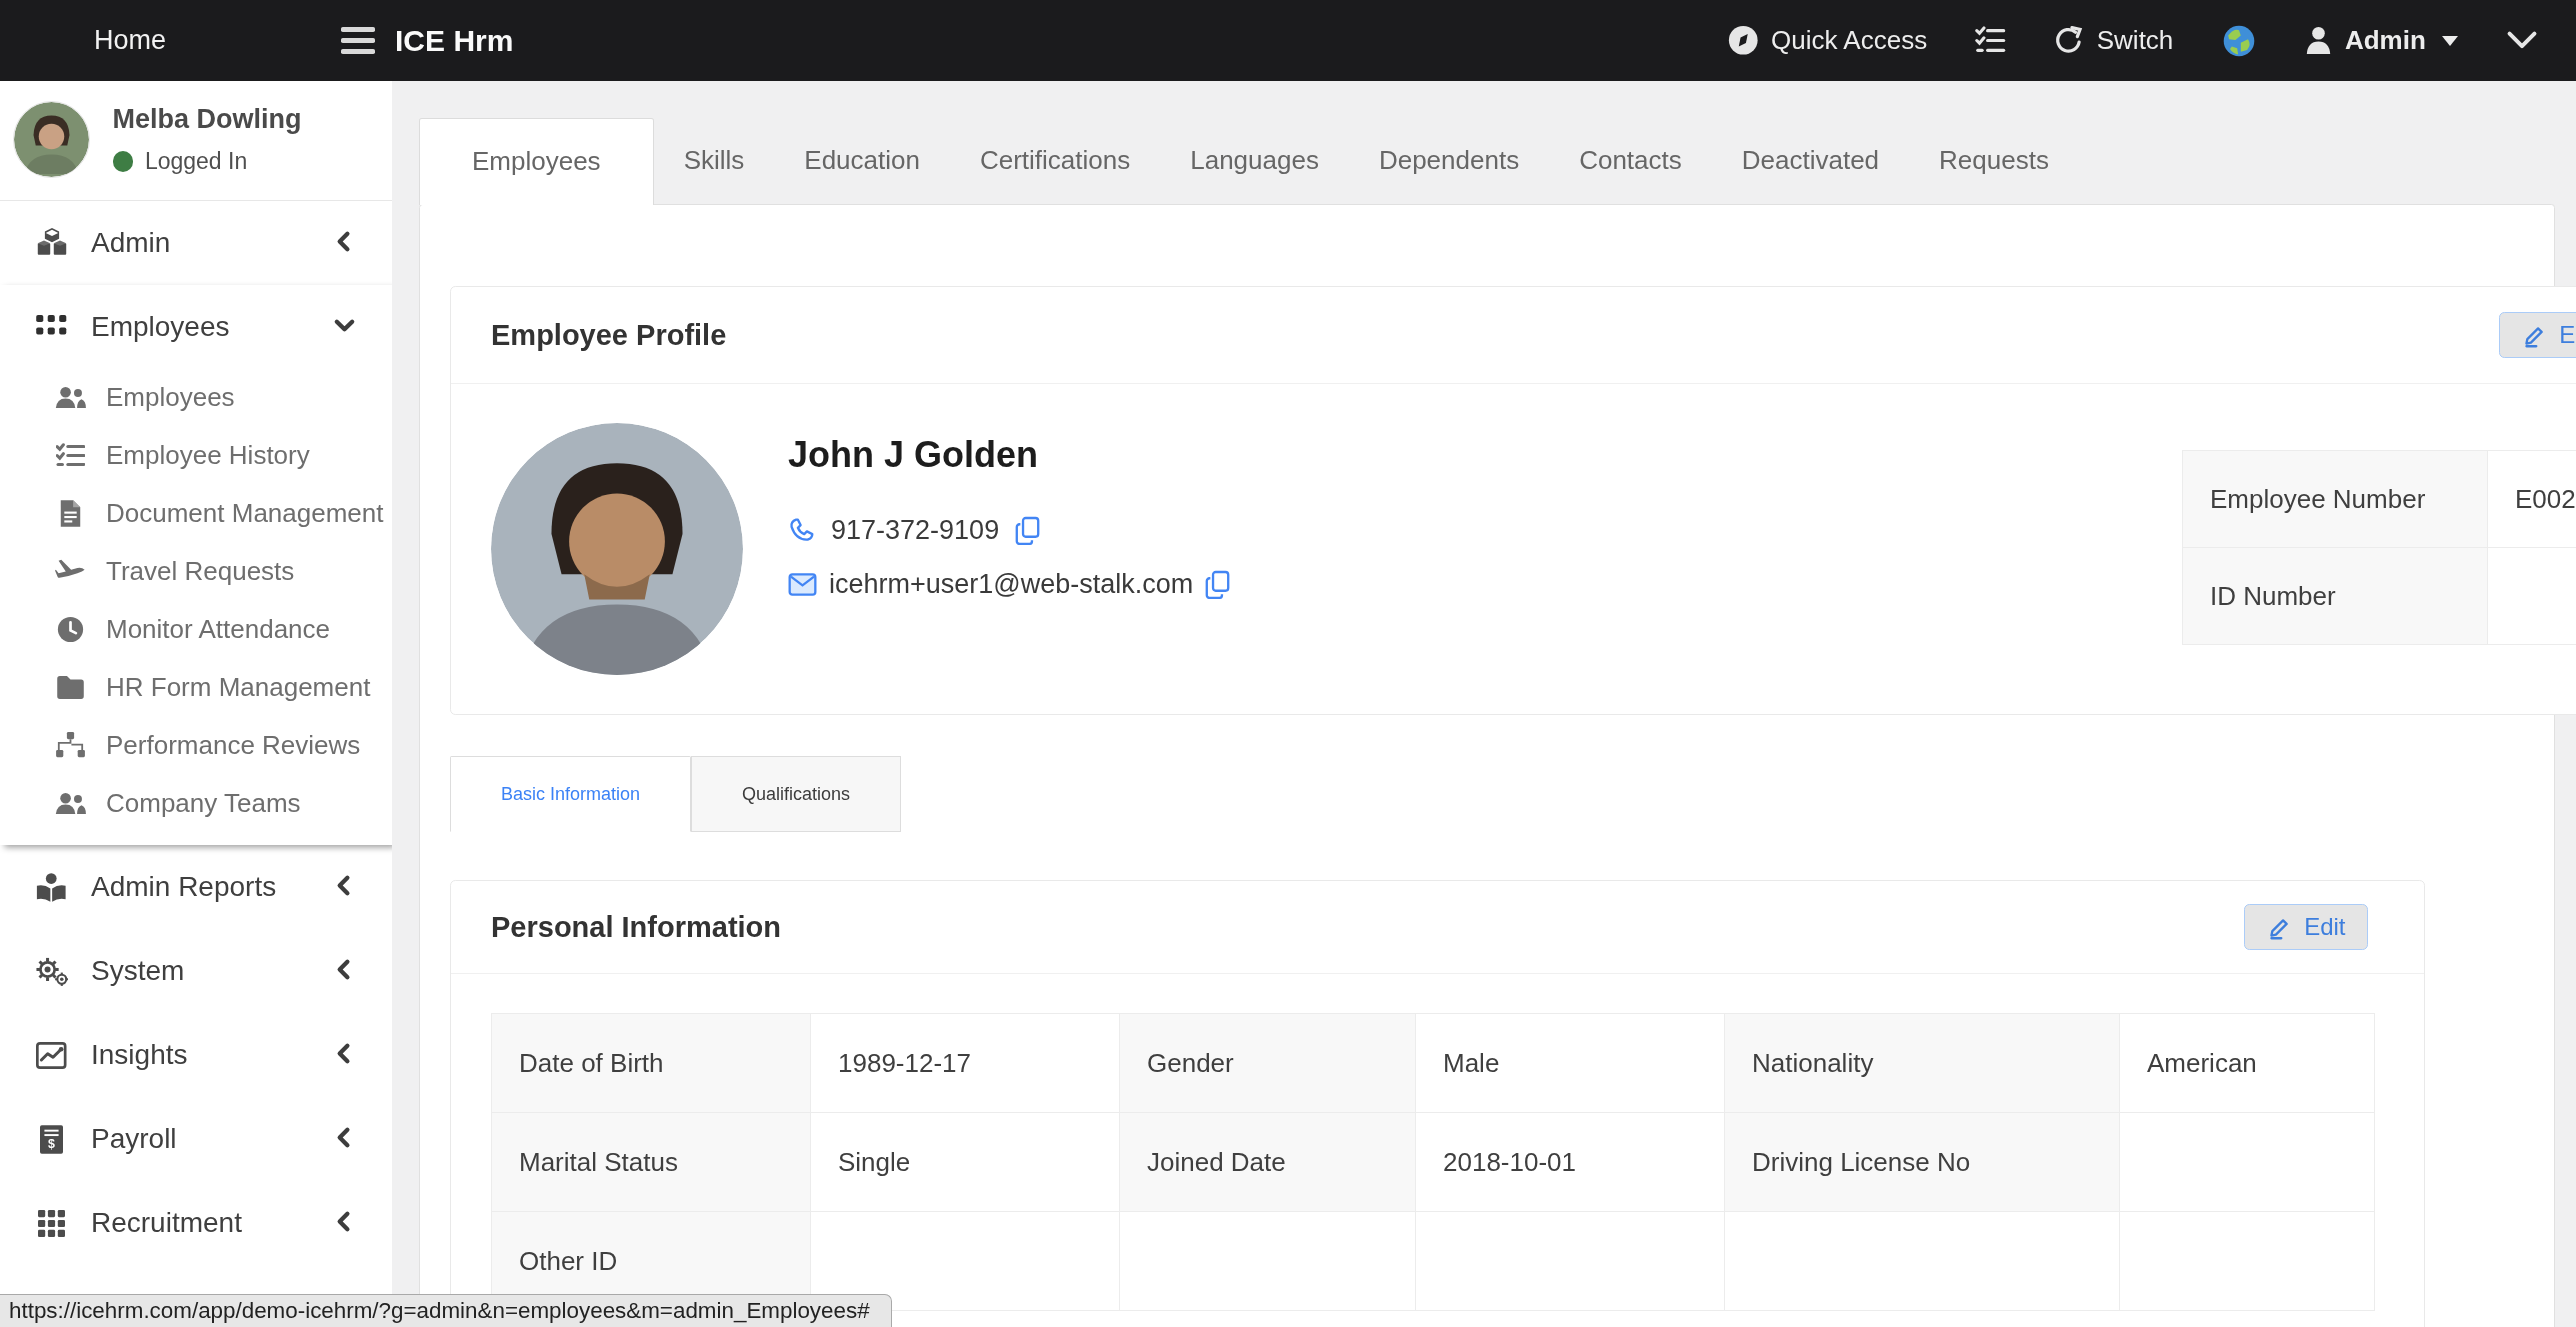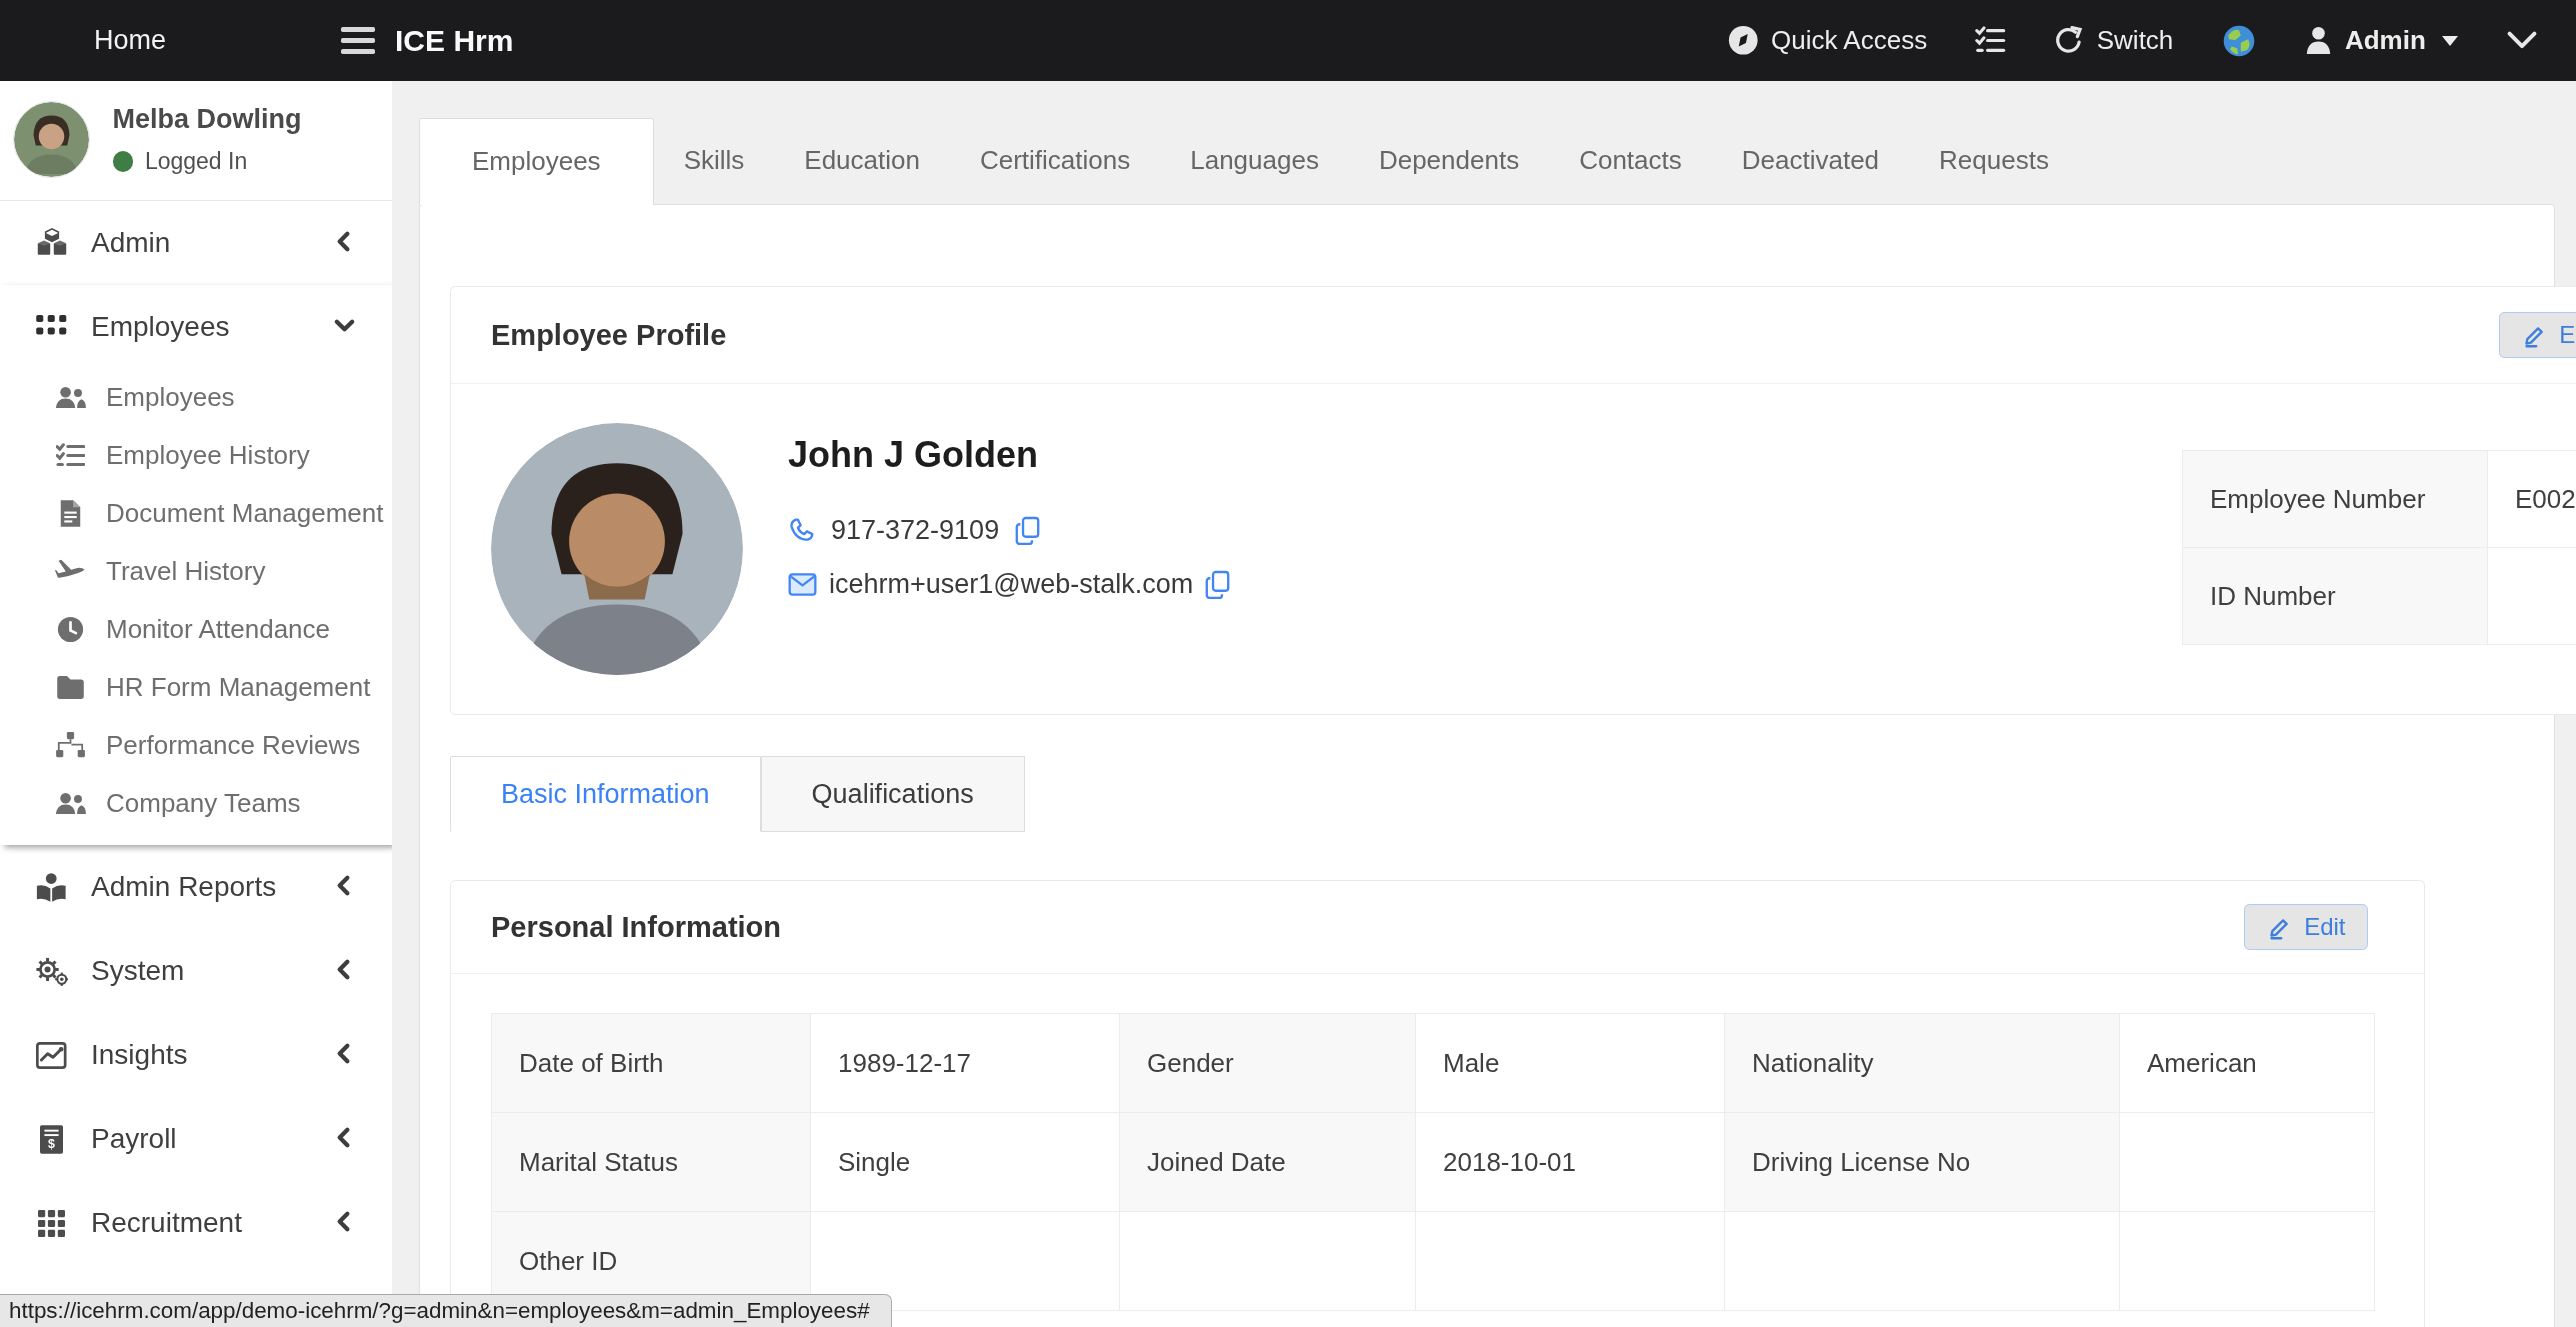--- a/index.html
+++ b/index.html
@@ -72,21 +72,21 @@
   table.kv td { border:0.9px solid #ececec; font-size:26px; color:#3f3f3f; padding:0 27px; }
   td.k { background:#f8f8f8; }
 
   .summary-tbl { margin-left:auto; margin-top:27px; align-self:flex-start; }
   .summary-tbl td { height:97px; }
   .summary-tbl td.k { width:305px; }
   .summary-tbl td.v { width:149px; }
 
   
   .subtabs { display:flex; align-items:flex-end; margin-top:41px; height:76px; }
-  .subtab { height:76px; display:flex; align-items:center; padding:0 50px; font-size:27px; color:#3c3c3c;
+  .subtab { height:76px; display:flex; align-items:center; padding:0 50px; font-size:18px; color:#3c3c3c;
     background:#f7f7f7; border:0.9px solid #dddddd; cursor:pointer; }
   .subtab.active { background:#fff; border-bottom-color:transparent; color:#3b82f6; border-radius:1.8px 1.8px 0 0; }
 
   .personal-card { width:1975px; margin-top:48px; }
   .personal-card .card-head { padding:23px 56px 23px 40px; }
   .personal-body { padding:39px 40px; }
   .personal-tbl td { height:99px; }
   .ptc1{width:319px;} .ptc2{width:309px;} .ptc3{width:296px;} .ptc4{width:309px;} .ptc5{width:395px;} .ptc6{width:255px;}
 
   
@@ -267,21 +267,21 @@
             </svg>
         </span>
         <span class="lbl">Document Management</span>
       </div>
       <div class="sub-item">
         <span class="i">
           <svg width="30.5" height="27" viewBox="0 0 34 30" fill="#6e6e6e">
               <path d="M33 13 q-3-3-8-2 l-7 2 L7 2 4 3 l8 12 -8 2 -3-4 -1 1 3 7 a2 2 0 0 0 2 1 l10-2 10-3 q6-2 8-4z"></path>
             </svg>
         </span>
-        <span class="lbl">Travel History</span>
+        <span class="lbl">Travel Requests</span>
       </div>
       <div class="sub-item">
         <span class="i">
           <svg width="27" height="27" viewBox="0 0 30 30">
               <circle cx="15" cy="15" r="14" fill="#6e6e6e"></circle>
               <polyline points="15,7 15,16 21,19" stroke="#fff" stroke-width="3" fill="none" stroke-linecap="round"></polyline>
             </svg>
         </span>
         <span class="lbl">Monitor Attendance</span>
       </div>

